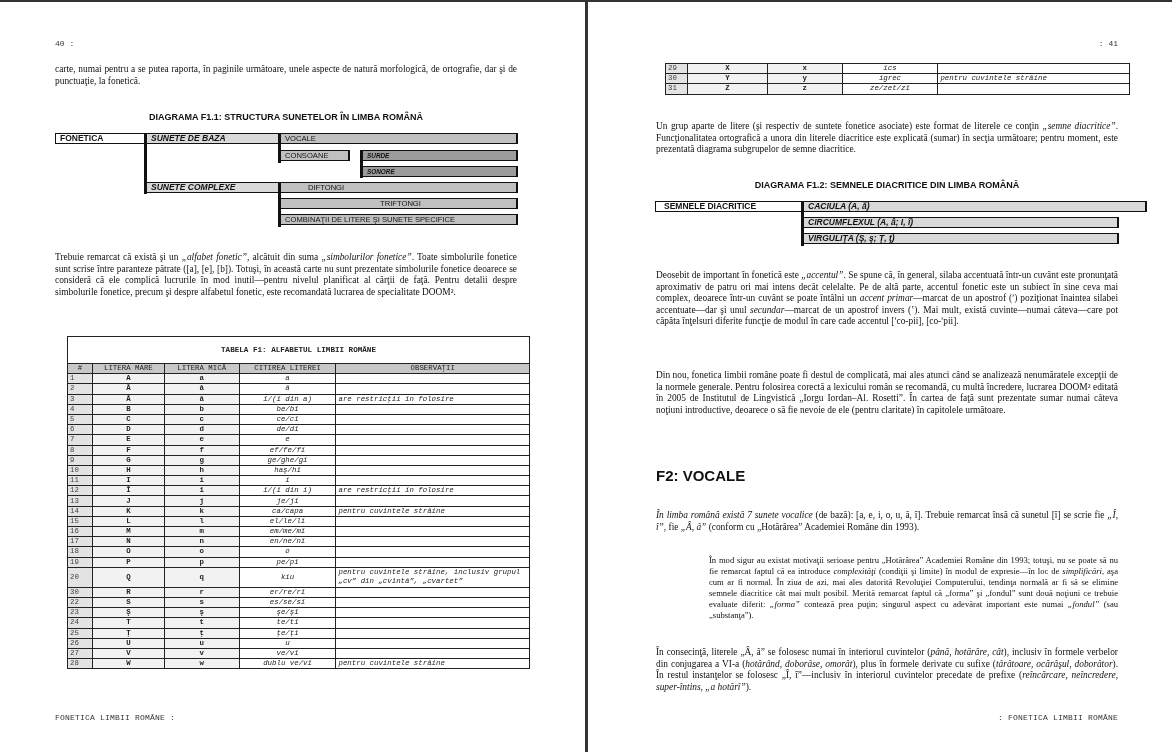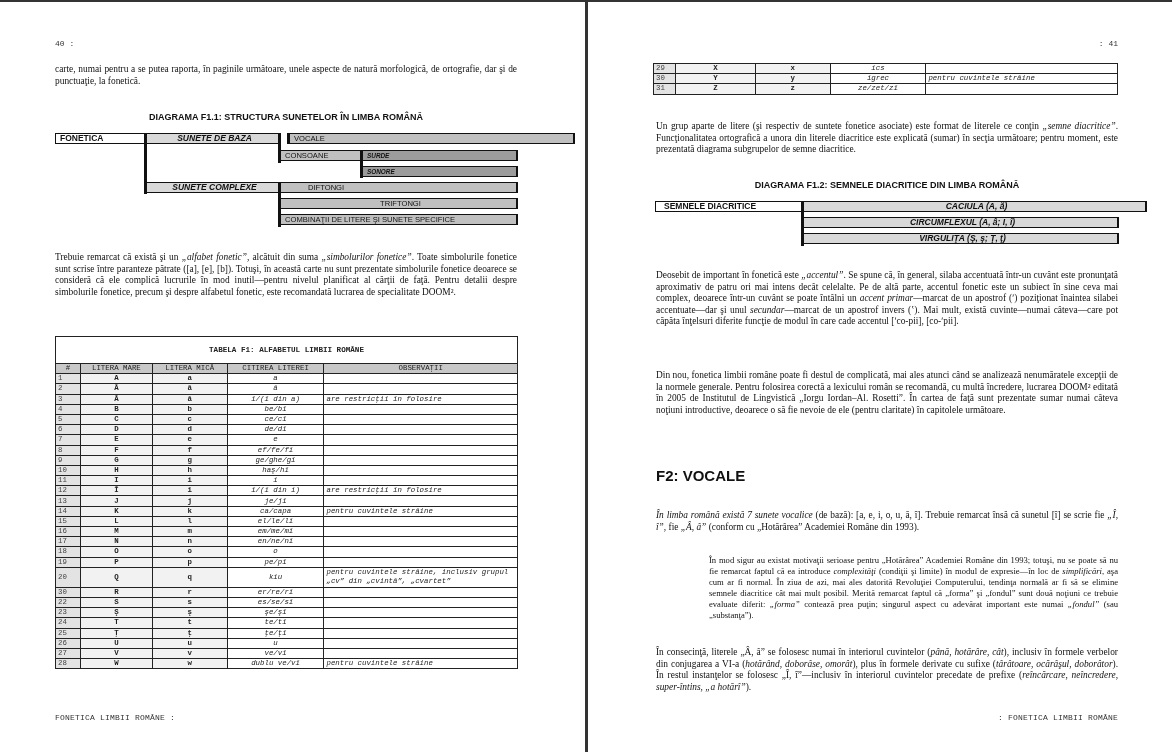--- a/index.html
+++ b/index.html
@@ -13,30 +13,30 @@
   .pagenum { position: absolute; font-family: "Liberation Mono", monospace; font-size: 8px; color: #333; }
   .footer { position: absolute; font-family: "Liberation Mono", monospace; font-size: 8px; color: #333; letter-spacing: 0.2px; }
   .para { position: absolute; font-size: 9.4px; line-height: 11.6px; text-align: justify; }
   .para i { font-style: italic; }
   .title { position: absolute; font-family: "Liberation Sans", sans-serif; font-weight: bold; font-size: 9px; text-align: center; }
   .h2 { position: absolute; font-family: "Liberation Sans", sans-serif; font-weight: bold; font-size: 15px; }
 
   
   .dbox { position: absolute; height: 11px; border: 1px solid #111; border-top-width: 1px; border-right-width: 2px; font-family: "Liberation Sans", sans-serif; font-size: 7.6px; line-height: 9px; padding-left: 4px; color: #111; white-space: nowrap; overflow: hidden; }
   .dbox.white { background: #fff; font-weight: bold; font-size: 8.5px; }
-  .dbox.light { background: #d9d9d9; text-align: center; }
+  .dbox.light { background: #d9d9d9; }
   .dbox.mid { background: #c0c0c0; }
   .dbox.dark { background: #9c9c9c; }
   .dbox.it { font-style: italic; font-weight: bold; font-size: 8.5px; }
   .dbox.sm { font-size: 6.4px; font-style: italic; font-weight: bold; }
   .vbar { position: absolute; width: 3px; background: #111; }
   .dbox.light, .dbox.mid, .dbox.dark { border-left: 3px solid #111; }
 
   
-  .tbl { position: absolute; border-collapse: collapse; font-family: "Liberation Mono", monospace; font-size: 7.4px; color: #222; }
+  .tbl { position: absolute; border-collapse: collapse; font-family: "Liberation Mono", monospace; font-size: 7.4px; color: #222; margin-left: 12px; }
   .tbl td, .tbl th { border: 1px solid #222; height: 10.2px; line-height: 9px; padding: 0 2px; text-align: center; font-weight: normal; }
   .tbl th { background: #c8c8c8; }
   .tbl td.num { background: #e3e3e3; text-align: left; color: #444; }
   .tbl td.up, .tbl td.lo { background: #f2f2f2; font-weight: bold; }
   .tbl td.read { font-style: italic; }
   .tbl td.obs { text-align: left; font-style: italic; }
   .tbl .captionrow td { height: 27px; font-weight: bold; font-size: 7.6px; border-bottom: 1px solid #222; }
   .tbl tr.tall td { height: 20px; }
 
   .quote { position: absolute; font-size: 8.6px; line-height: 11px; text-align: justify; }
@@ -51,22 +51,22 @@
   <div class="pagenum" style="left:55px; top:37px;">40 :</div>
   <div class="para" style="left:55px; top:62px; width:462px;">carte, numai pentru a se putea raporta, în paginile următoare, unele aspecte de natură morfologică, de ortografie, dar şi de punctuaţie, la fonetică.</div>
 
   <div class="title" style="left:55px; top:110px; width:462px;">DIAGRAMA F1.1: STRUCTURA SUNETELOR ÎN LIMBA ROMÂNĂ</div>
 
   <div>
     <div class="dbox white" style="left:55px; top:131px; width:92px;">FONETICA</div>
     <div class="vbar" style="left:144px; top:131px; height:61px;"></div>
     <div class="dbox light it" style="left:144px; top:131px; width:136px;">SUNETE DE BAZĂ</div>
     <div class="vbar" style="left:278px; top:131px; height:30px;"></div>
-    <div class="dbox mid" style="left:287px; top:131px; width:288px;">VOCALE</div>
-    <div class="dbox mid" style="left:278px; top:148px; width:84px;">CONSOANE</div>
+    <div class="dbox mid" style="left:278px; top:131px; width:240px;">VOCALE</div>
+    <div class="dbox mid" style="left:278px; top:148px; width:72px;">CONSOANE</div>
     <div class="vbar" style="left:360px; top:148px; height:28px;"></div>
     <div class="dbox dark sm" style="left:360px; top:148px; width:158px;">SURDE</div>
     <div class="dbox dark sm" style="left:360px; top:164px; width:158px;">SONORE</div>
     <div class="dbox light it" style="left:144px; top:180px; width:136px;">SUNETE COMPLEXE</div>
     <div class="vbar" style="left:278px; top:180px; height:45px;"></div>
     <div class="dbox mid" style="left:278px; top:180px; width:240px;padding-left:27px;">DIFTONGI</div>
     <div class="dbox mid" style="left:278px; top:196px; width:240px;text-align:center;">TRIFTONGI</div>
     <div class="dbox mid" style="left:278px; top:212px; width:240px;">COMBINAŢII DE LITERE ŞI SUNETE SPECIFICE</div>
   </div>
 

